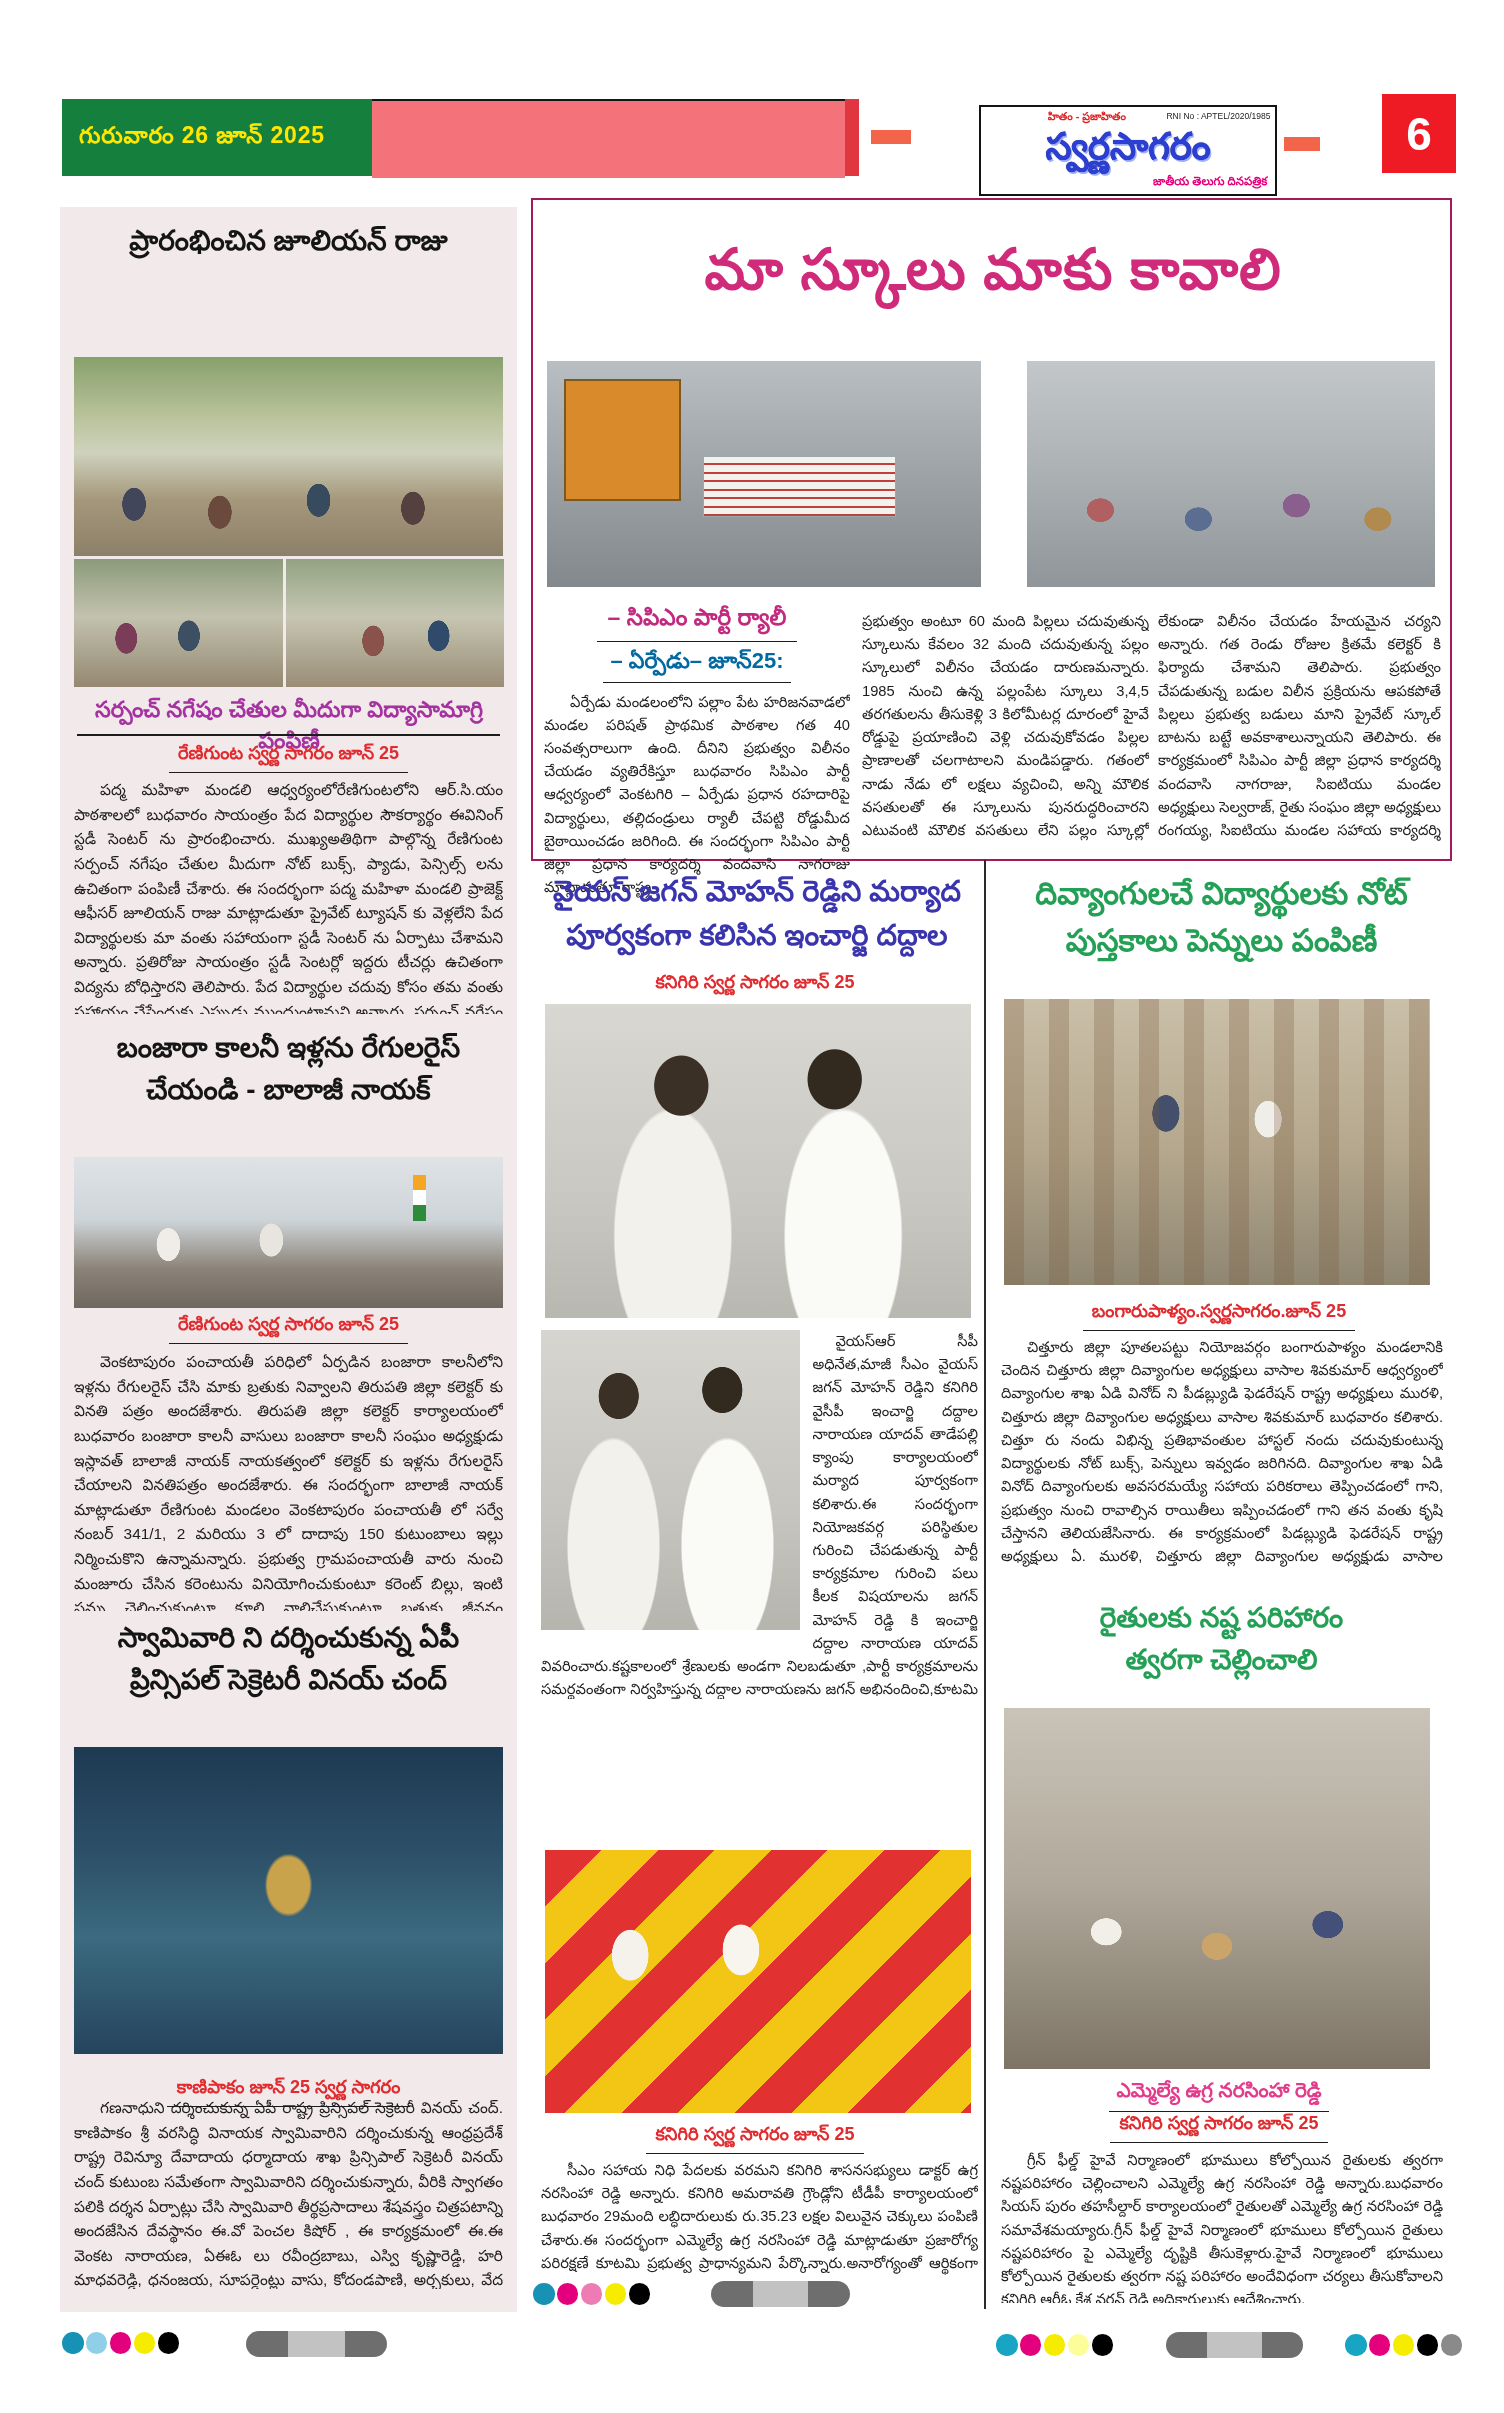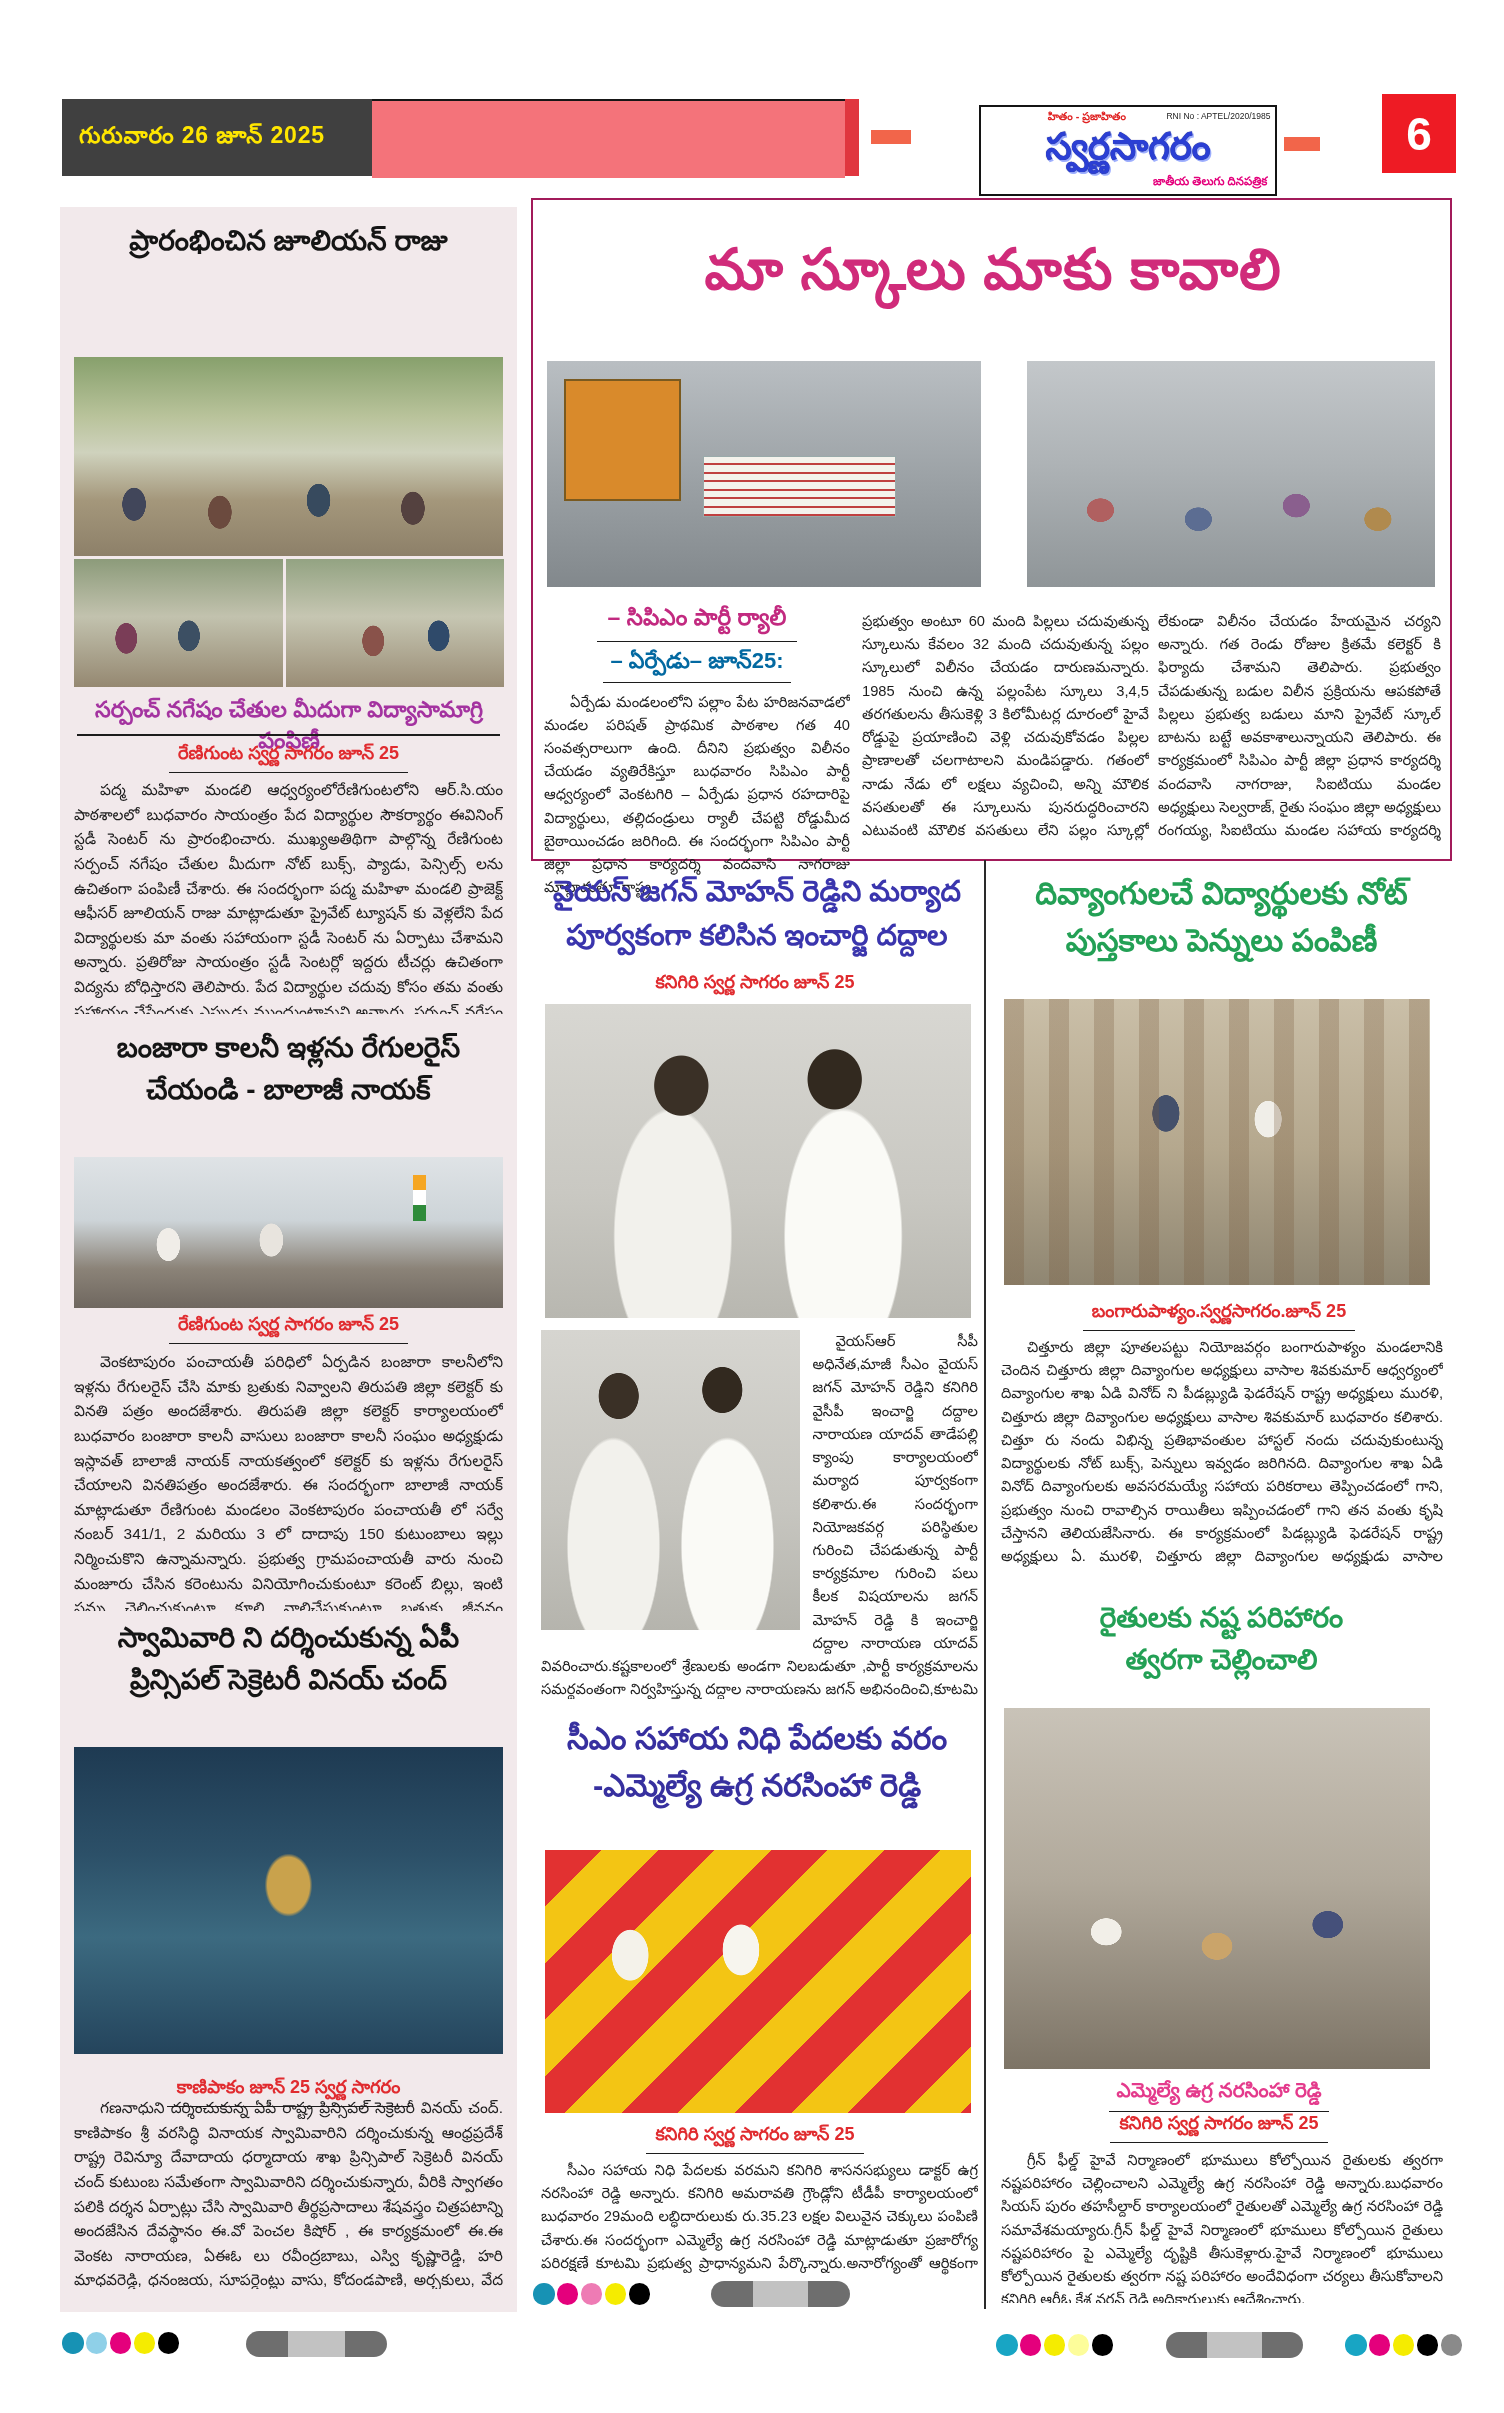--- a/index.html
+++ b/index.html
@@ -1,20 +1,20 @@
 <!DOCTYPE html>
 <html style="font-size:12.4px"><head>
 <meta charset="utf-8">
 <style>
   html,body{margin:0;padding:0;background:#e9e9e9;}
   #page{position:relative;width:1504px;height:2413px;background:#ffffff;overflow:hidden;
         font-family:"Liberation Sans","DejaVu Sans",sans-serif;}
   .abs{position:absolute;}
   
-  .date-box{left:62px;top:99px;width:321px;height:77px;background:#404040;display:flex;align-items:center;}
+  .date-box{left:62px;top:99px;width:321px;height:77px;background:#15803d;display:flex;align-items:center;}
   .date-box span{color:#ffe600;font-size:23px;font-weight:bold;padding-left:17px;letter-spacing:0.8px;}
   .ext-box{left:372px;top:99px;width:473px;height:77px;background:#f4737a;border-top:2.3px solid #161616;}
   .ext-strip{left:845px;top:99px;width:14px;height:77px;background:#e0363f;}
   .dash{background:#f2654a;}
   .masthead{left:979px;top:105px;width:298px;height:91px;background:#ffffff;border:2.3px solid #141414;box-sizing:border-box;}
   .mh-tagline{position:absolute;top:3.1px;left:0;width:72%;text-align:center;color:#e02222;font-size:10.8px;font-weight:bold;}
   .mh-rni{position:absolute;top:3.9px;right:4.6px;color:#222;font-size:8.5px;}
   .mh-title{position:absolute;top:18.5px;left:0;width:100%;text-align:center;color:#2b3fd4;font-size:37px;font-weight:bold;
             text-shadow:0 0 0.8px #101a70,1.5px 1.5px 0 #9fb0ff;}
   .mh-sub{position:absolute;bottom:3.1px;right:7.7px;color:#e4007c;font-size:11.6px;font-weight:bold;}
@@ -195,24 +195,20 @@
   </div>
   <div class="abs dl-wrap" style="left:531px;top:972px;width:448px;">
     <span class="dl nol">కనిగిరి స్వర్ణ సాగరం జూన్ 25</span>
   </div>
   <div class="abs ph p-jagan1" style="left:545px;top:1004px;width:426px;height:314px;"></div>
   <div class="abs" style="left:541px;top:1330px;width:437px;height:369px;overflow:hidden;">
     <div class="ph p-jagan2 float-ph"></div>
     <div class="body-txt body-sm" style="text-indent:23px;">వైయస్ఆర్ సీపీ అధినేత,మాజీ సీఎం వైయస్ జగన్ మోహన్ రెడ్డిని కనిగిరి వైసీపీ ఇంచార్జి దద్దాల నారాయణ యాదవ్ తాడేపల్లి క్యాంపు కార్యాలయంలో మర్యాద పూర్వకంగా కలిశారు.ఈ సందర్భంగా నియోజకవర్గ పరిస్థితుల గురించి చేపడుతున్న పార్టీ కార్యక్రమాల గురించి పలు కీలక విషయాలను జగన్ మోహన్ రెడ్డి కి ఇంచార్జి దద్దాల నారాయణ యాదవ్ వివరించారు.కష్టకాలంలో శ్రేణులకు అండగా నిలబడుతూ ,పార్టీ కార్యక్రమాలను సమర్థవంతంగా నిర్వహిస్తున్న దద్దాల నారాయణను జగన్ అభినందించి,కూటమి ప్రభుత్వ వైఫల్యాలను ప్రజల్లోకి తీసుకొని వెళ్లే బాధ్యత నీ మీద ఉందని,నీకు అన్ని విధాలుగా అండగా ఉంటానని భరోసా ఇచ్చినట్లు ఆయన తెలిపారు.</div>
   </div>
 
-  <div class="abs hl-indigo" style="left:536px;top:1716px;width:442px;font-size:31px;">
-    <div>సీఎం సహాయ నిధి పేదలకు వరం</div>
-    <div>-ఎమ్మెల్యే ఉగ్ర నరసింహా రెడ్డి</div>
-  </div>
   <div class="abs ph p-tdp" style="left:545px;top:1850px;width:426px;height:263px;"></div>
   <div class="abs dl-wrap" style="left:531px;top:2124px;width:448px;">
     <span class="dl">కనిగిరి స్వర్ణ సాగరం జూన్ 25</span>
   </div>
   <div class="abs body-txt body-sm" style="left:541px;top:2159px;width:437px;height:116px;overflow:hidden;">సీఎం సహాయ నిధి పేదలకు వరమని కనిగిరి శాసనసభ్యులు డాక్టర్ ఉగ్ర నరసింహా రెడ్డి అన్నారు. కనిగిరి అమరావతి గ్రౌండ్లోని టీడీపీ కార్యాలయంలో బుధవారం 29మంది లబ్ధిదారులుకు రు.35.23 లక్షల విలువైన చెక్కులు పంపిణి చేశారు.ఈ సందర్భంగా ఎమ్మెల్యే ఉగ్ర నరసింహా రెడ్డి మాట్లాడుతూ ప్రజారోగ్య పరిరక్షణే కూటమి ప్రభుత్వ ప్రాధాన్యమని పేర్కొన్నారు.అనారోగ్యంతో ఆర్థికంగా చితికపోయిన కుటుంబాలకు అండగా సీఎం సహాయ నిధి నిలుస్తుందని ఆయన తెలిపారు.</div>
 
   <div class="abs hl-green" style="left:999px;top:871px;width:445px;font-size:31px;">
     <div>దివ్యాంగులచే విద్యార్థులకు నోట్</div>
     <div>పుస్తకాలు పెన్నులు  పంపిణీ</div>
   </div>

